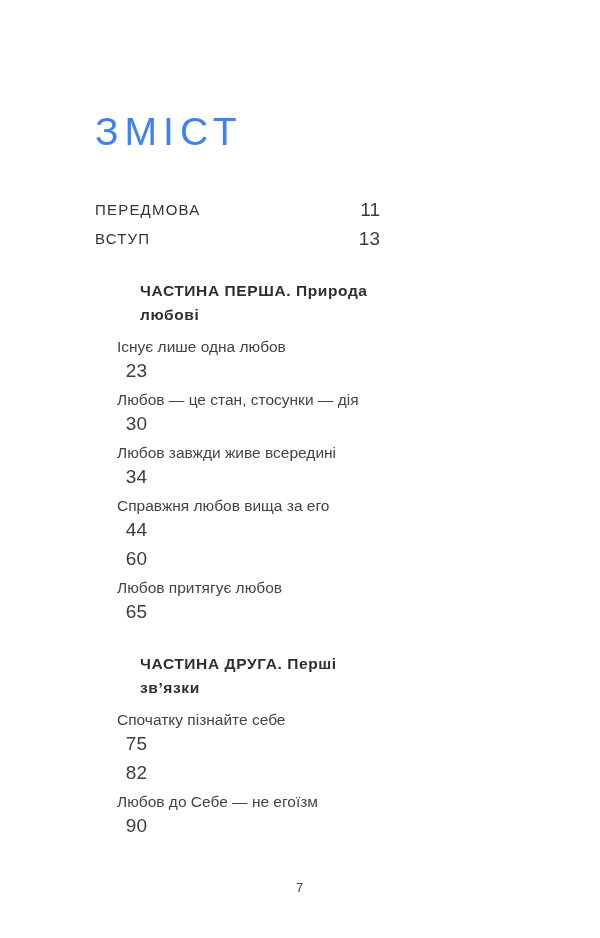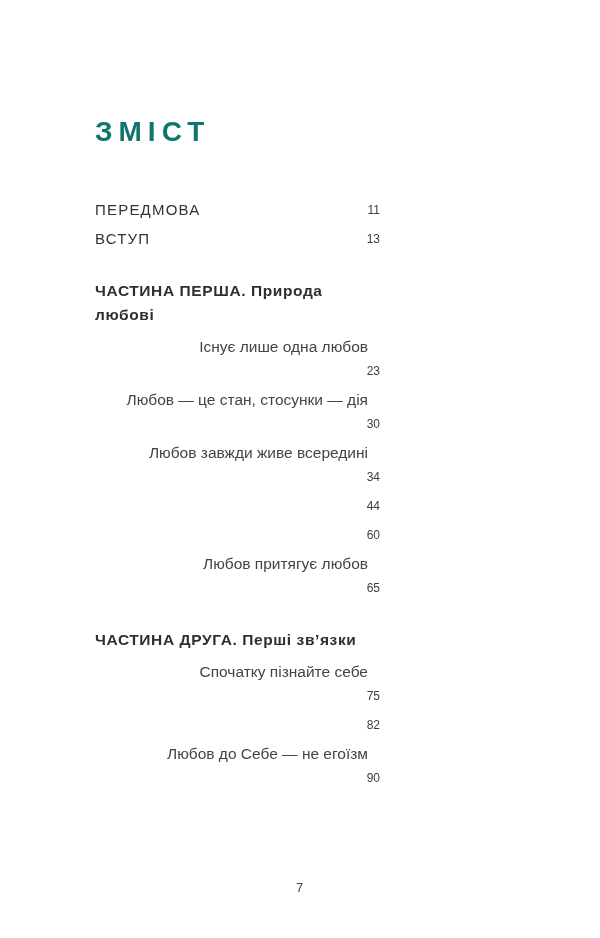--- a/index.html
+++ b/index.html
@@ -16,64 +16,65 @@
     color: #3a3a3a;
     overflow: hidden;
     box-sizing: border-box;
   }
   .content {
     box-sizing: border-box;
     padding: 112px 110px 0 95px;
     width: 490px;
   }
   .toc-title {
-    font-size: 28px;
+    font-size: 39px;
     line-height: 40px;
-    font-weight: 700;
+    font-weight: 400;
     letter-spacing: 6px;
-    color: #0f766e;
+    color: #3b82f6;
     margin-bottom: 46px;
   }
   .frontmatter {
     margin-bottom: 0;
   }
   .toc-row {
     display: flex;
-    align-items: flex-end;
+    align-items: flex-start;
     line-height: 24px;
     margin-bottom: 5px;
   }
   .fm-row .entry-title {
     letter-spacing: 1.2px;
     color: #333333;
     font-size: 15px;
   }
   .entry-title {
     flex: 1;
     font-size: 15.5px;
     color: #444444;
     white-space: pre-line;
     padding-right: 12px;
   }
   .entry-page {
-    font-size: 12px;
+    font-size: 19px;
     color: #3d3d3d;
     text-align: right;
     min-width: 30px;
   }
   .toc-section {
     margin-top: 28px;
   }
   .section-heading {
     font-size: 15.5px;
     font-weight: 700;
     letter-spacing: 0.6px;
     color: #2f2f2f;
     line-height: 24px;
     margin-bottom: 8px;
+    margin-left: 45px;
   }
   .section-items .toc-row {
     padding-left: 22px;
     flex-direction: column;
   }
   .footer-page {
     position: absolute;
     left: 0;
     right: 0;
     top: 880px;
@@ -111,20 +112,21 @@
         </div>
         <div class="toc-row">
           <span class="entry-title">Любов — це стан, стосунки — дія</span>
           <span class="entry-page">30</span>
         </div>
         <div class="toc-row">
           <span class="entry-title">Любов завжди живе всередині</span>
           <span class="entry-page">34</span>
         </div>
         <div class="toc-row">
+          <span class="entry-title">Справжня любов вища за его</span>
           <span class="entry-page">44</span>
         </div>
         <div class="toc-row">
           <span class="entry-page">60</span>
         </div>
         <div class="toc-row">
           <span class="entry-title">Любов притягує любов</span>
           <span class="entry-page">65</span>
         </div>
       </div>

